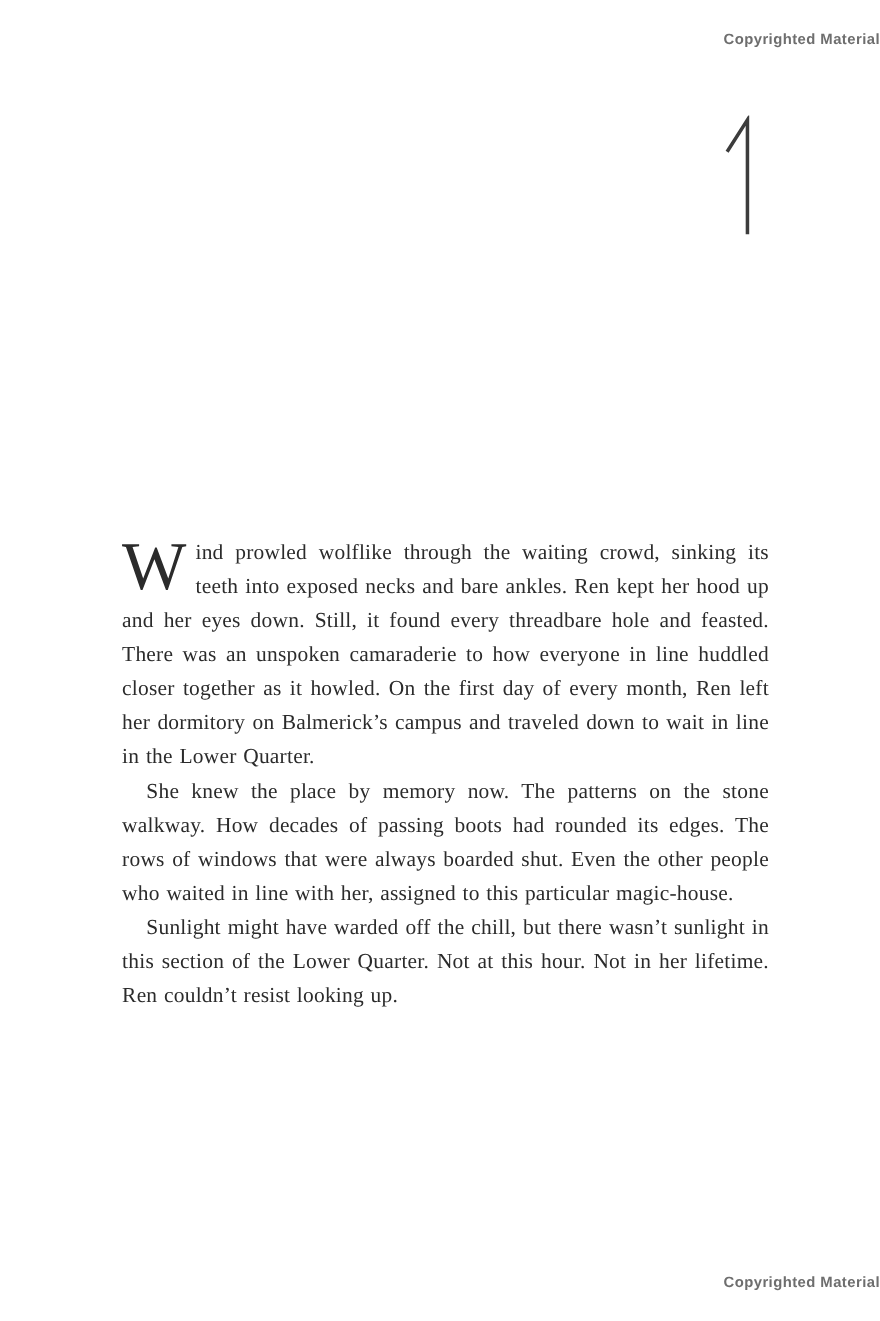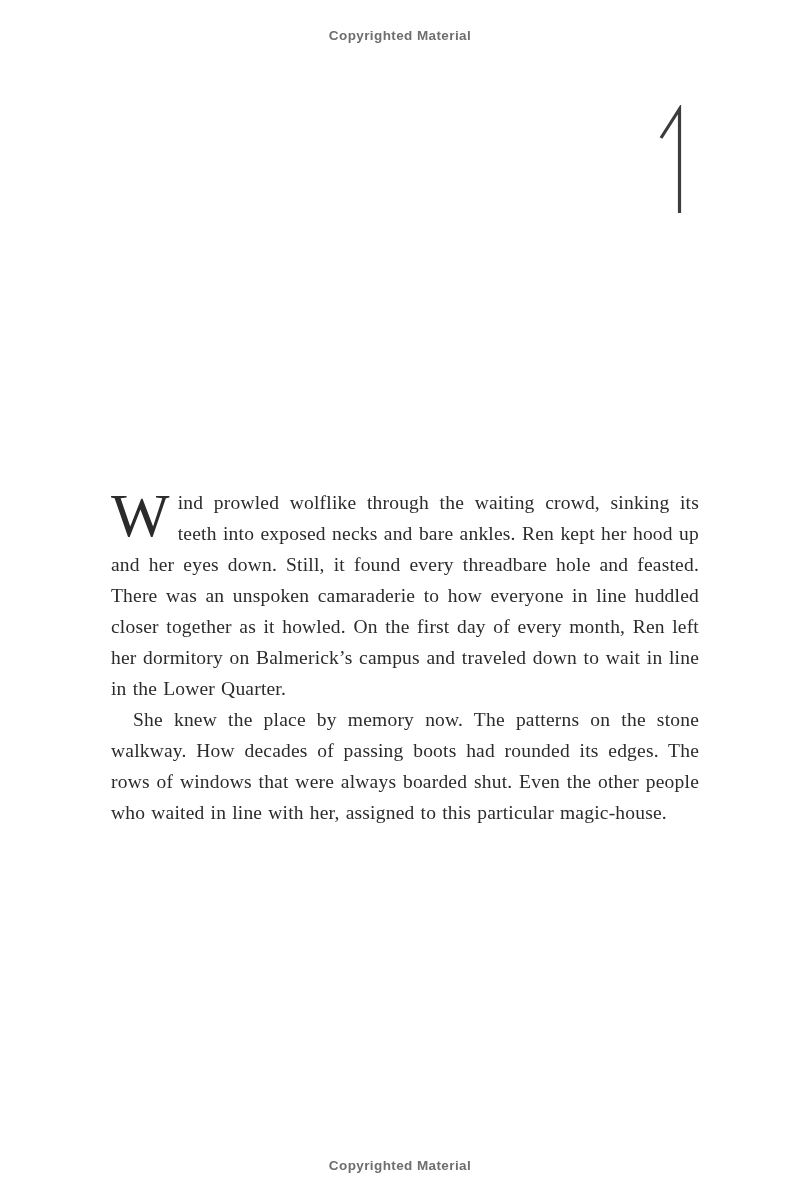--- a/index.html
+++ b/index.html
@@ -16,21 +16,21 @@
     background: #ffffff;
     font-family: "Liberation Serif", serif;
     color: #2b2b2b;
     overflow: hidden;
   }
 
   .copyright {
     position: absolute;
     left: 0;
     width: 100%;
-    text-align: center;
+    text-align: right;
     font-family: "Liberation Sans", sans-serif;
     font-size: 13.5px;
     font-weight: bold;
     letter-spacing: 0.4px;
     color: #6e6e6e;
   }
   .copyright.top { top: 28px; }
   .copyright.bottom { bottom: 28px; }
 
   .chapter-number {
@@ -87,19 +87,22 @@
   <div class="body-text">
 
     <p class="para first">
       <span class="dropcap">W</span><span>ind prowled wolflike through the waiting crowd, sinking its teeth into exposed necks and bare ankles. Ren kept her hood up and her eyes down. Still, it found every threadbare hole and feasted. There was an unspoken camaraderie to how everyone in line huddled closer together as it howled. On the first day of every month, Ren left her dormitory on Balmerick’s campus and traveled down to wait in line in the Lower Quarter.</span>
     </p>
 
     <p class="para">
       <span>She knew the place by memory now. The patterns on the stone walkway. How decades of passing boots had rounded its edges. The rows of windows that were always boarded shut. Even the other people who waited in line with her, assigned to this particular magic-house.</span>
     </p>
 
+    <p class="para">
+      <span>Sunlight might have warded off the chill, but there wasn’t sunlight in this section of the Lower Quarter. Not at this hour. Not in her lifetime. Ren couldn’t resist looking up.</span>
+    </p>
 
 
   </div>
 
   <div class="copyright bottom">Copyrighted Material</div>
 
 </div>
 
 </body></html>

